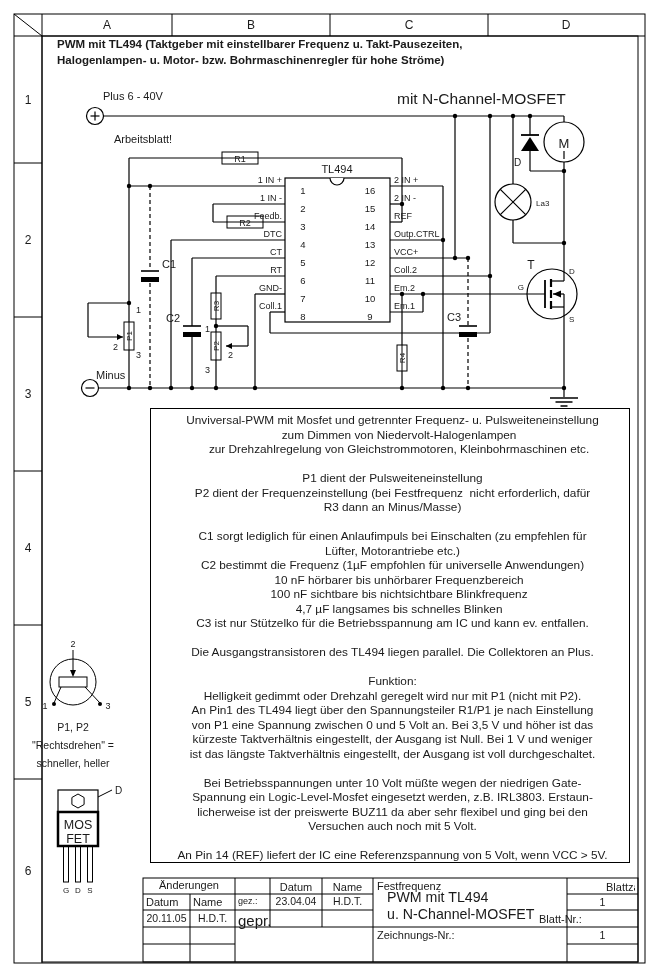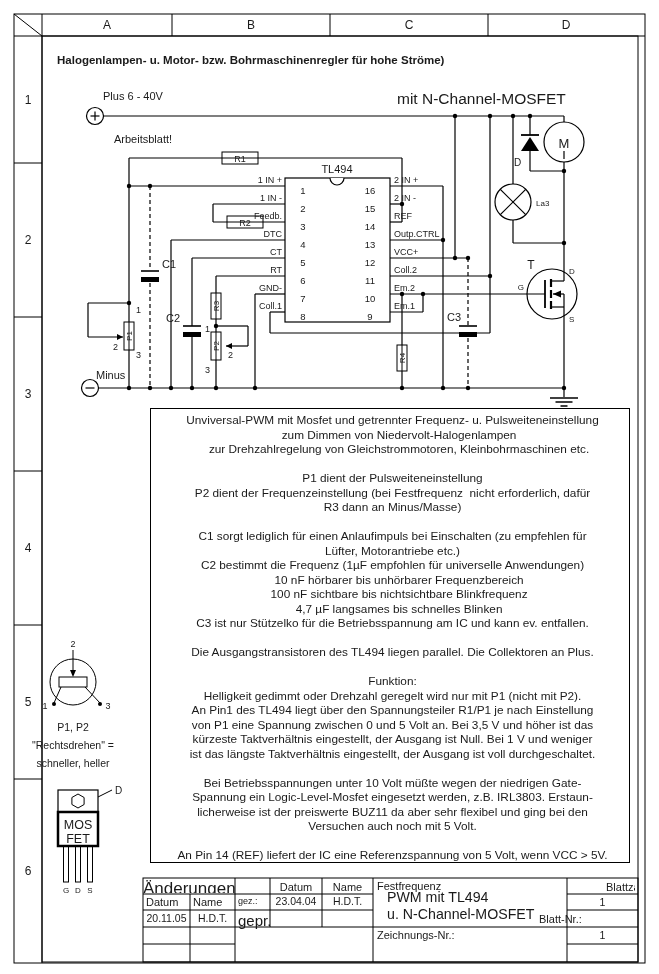--- a/index.html
+++ b/index.html
@@ -370,21 +370,21 @@
   <g fill="#1a1a1a">
     <text x="115" y="794" font-size="10">D</text>
     <text x="78" y="829" font-size="12.5" text-anchor="middle">MOS</text>
     <text x="78" y="843" font-size="12.5" text-anchor="middle">FET</text>
     <text x="66" y="893" font-size="8" text-anchor="middle">G</text>
     <text x="78" y="893" font-size="8" text-anchor="middle">D</text>
     <text x="90" y="893" font-size="8" text-anchor="middle">S</text>
   </g>
 </svg>
 
-<div class="ov heading" style="left:57px;top:37px;width:560px;"><br><span>Halogenlampen- u. Motor- bzw. Bohrmaschinenregler für hohe Ströme)</span></div>
+<div class="ov heading" style="left:57px;top:37px;width:560px;"><span>PWM mit TL494 (Taktgeber mit einstellbarer Frequenz u. Takt-Pausezeiten,</span><br><span>Halogenlampen- u. Motor- bzw. Bohrmaschinenregler für hohe Ströme)</span></div>
 
 
 <div class="ov desc-box" style="left:150px;top:408px;width:480px;height:455px;">
   <pre class="desc">Unviversal-PWM mit Mosfet und getrennter Frequenz- u. Pulsweiteneinstellung
     zum Dimmen von Niedervolt-Halogenlampen
     zur Drehzahlregelung von Gleichstrommotoren, Kleinbohrmaschinen etc.
 
 P1 dient der Pulsweiteneinstellung
 P2 dient der Frequenzeinstellung (bei Festfrequenz  nicht erforderlich, dafür
 R3 dann an Minus/Masse)
@@ -407,21 +407,21 @@
 ist das längste Taktverhältnis eingestellt, der Ausgang ist voll durchgeschaltet.
 
 Bei Betriebsspannungen unter 10 Volt müßte wegen der niedrigen Gate-
 Spannung ein Logic-Level-Mosfet eingesetzt werden, z.B. IRL3803. Erstaun-
 licherweise ist der preiswerte BUZ11 da aber sehr flexibel und ging bei den
 Versuchen auch noch mit 5 Volt.
 
 An Pin 14 (REF) liefert der IC eine Referenzspannung von 5 Volt, wenn VCC &gt; 5V.</pre>
 </div>
 
-<div class="tb val center" style="left:143px;top:879px;width:92px;height:14px;font-size:17px;">Änderungen</div>
+<div class="tb val center" style="left:143px;top:879px;width:92px;height:14px;font-size:11px;">Änderungen</div>
 <div class="tb small center" style="left:270px;top:881px;width:52px;height:13px;">Datum</div>
 <div class="tb small center" style="left:322px;top:881px;width:51px;height:13px;">Name</div>
 
 <div class="tb small lnpad" style="left:143px;top:896px;width:47px;height:13px;">Datum</div>
 <div class="tb small lnpad" style="left:190px;top:896px;width:45px;height:13px;">Name</div>
 <div class="tb small lnpad" style="left:235px;top:896px;width:35px;height:13px;font-size:9px;">gez.:</div>
 <div class="tb val center" style="left:270px;top:895px;width:52px;height:15px;">23.04.04</div>
 <div class="tb val center" style="left:322px;top:895px;width:51px;height:15px;">H.D.T.</div>
 
 <div class="tb val center" style="left:143px;top:912px;width:47px;height:15px;">20.11.05</div>

